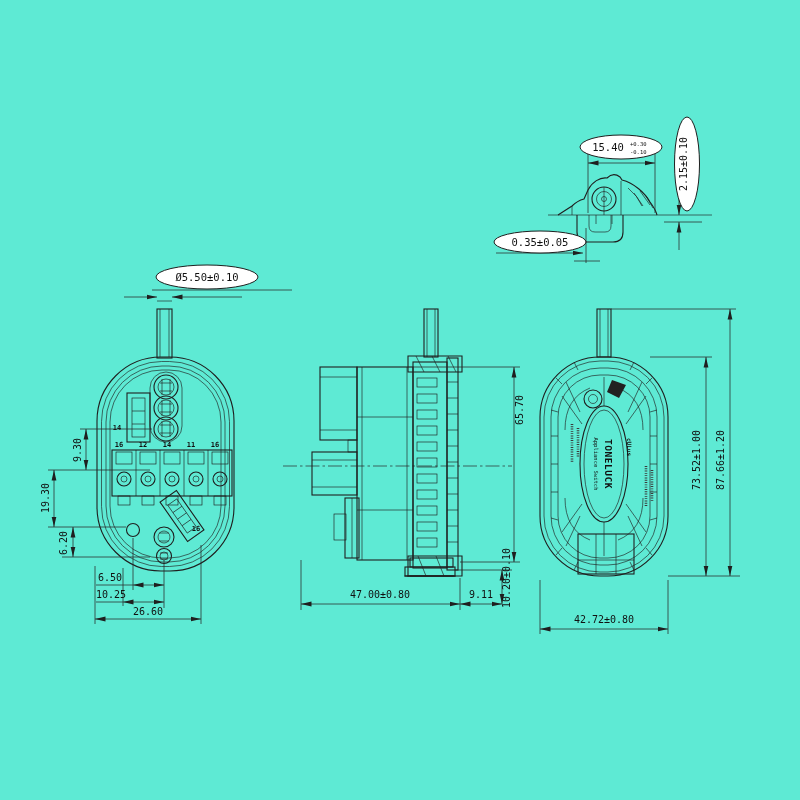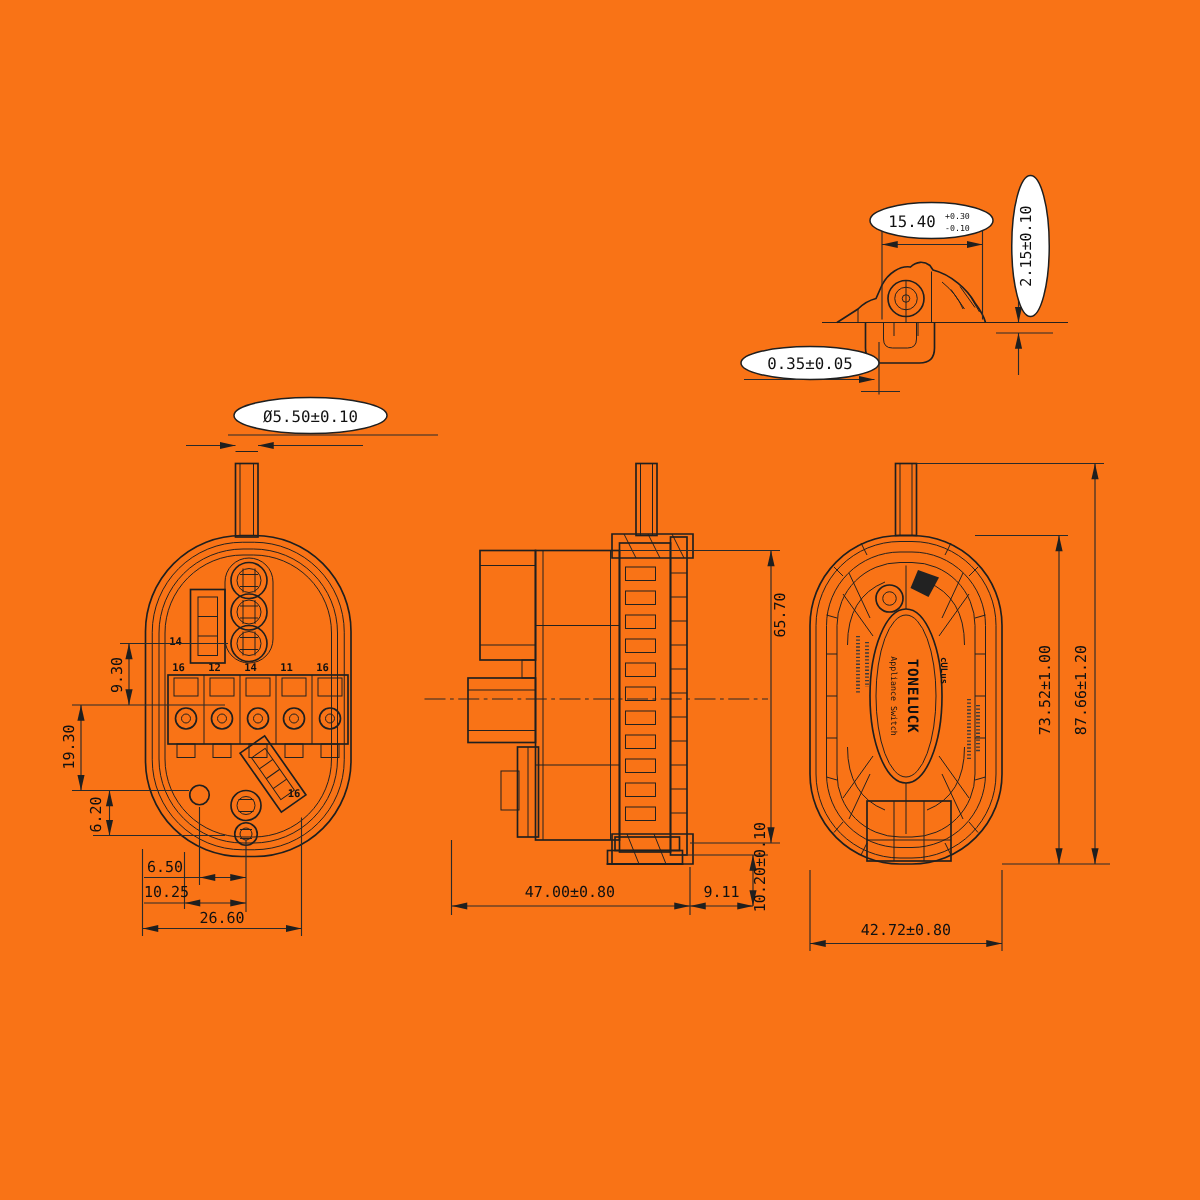--- a/index.html
+++ b/index.html
@@ -1,16 +1,16 @@
 <!DOCTYPE html>
 <html><head>
 <meta charset="utf-8">
 <style>
   html,body{margin:0;padding:0;background:#fff;}
-  #canvas{width:800px;height:800px;background:#f97316;position:relative;font-family:"DejaVu Sans Mono",monospace;}
+  #canvas{width:800px;height:800px;background:#5eead4;position:relative;font-family:"DejaVu Sans Mono",monospace;}
   svg{display:block;}
   .s{stroke:#1f1f1f;fill:none;stroke-width:1.1;}
   .t{stroke:#1f1f1f;fill:none;stroke-width:0.65;}
   .d{stroke:#2a2a2a;fill:none;stroke-width:0.75;}
   .cl{stroke:#2a2a2a;fill:none;stroke-width:0.7;stroke-dasharray:14 3 2.5 3;}
   .sq{stroke:#3a3a3a;fill:none;stroke-width:2.6;stroke-dasharray:0.9 1.4;}
   text{font-family:"DejaVu Sans Mono",monospace;fill:#111;}
   .dt{font-size:10.5px;}
   .dts{font-size:10px;}
   .tol{font-size:5.5px;}

